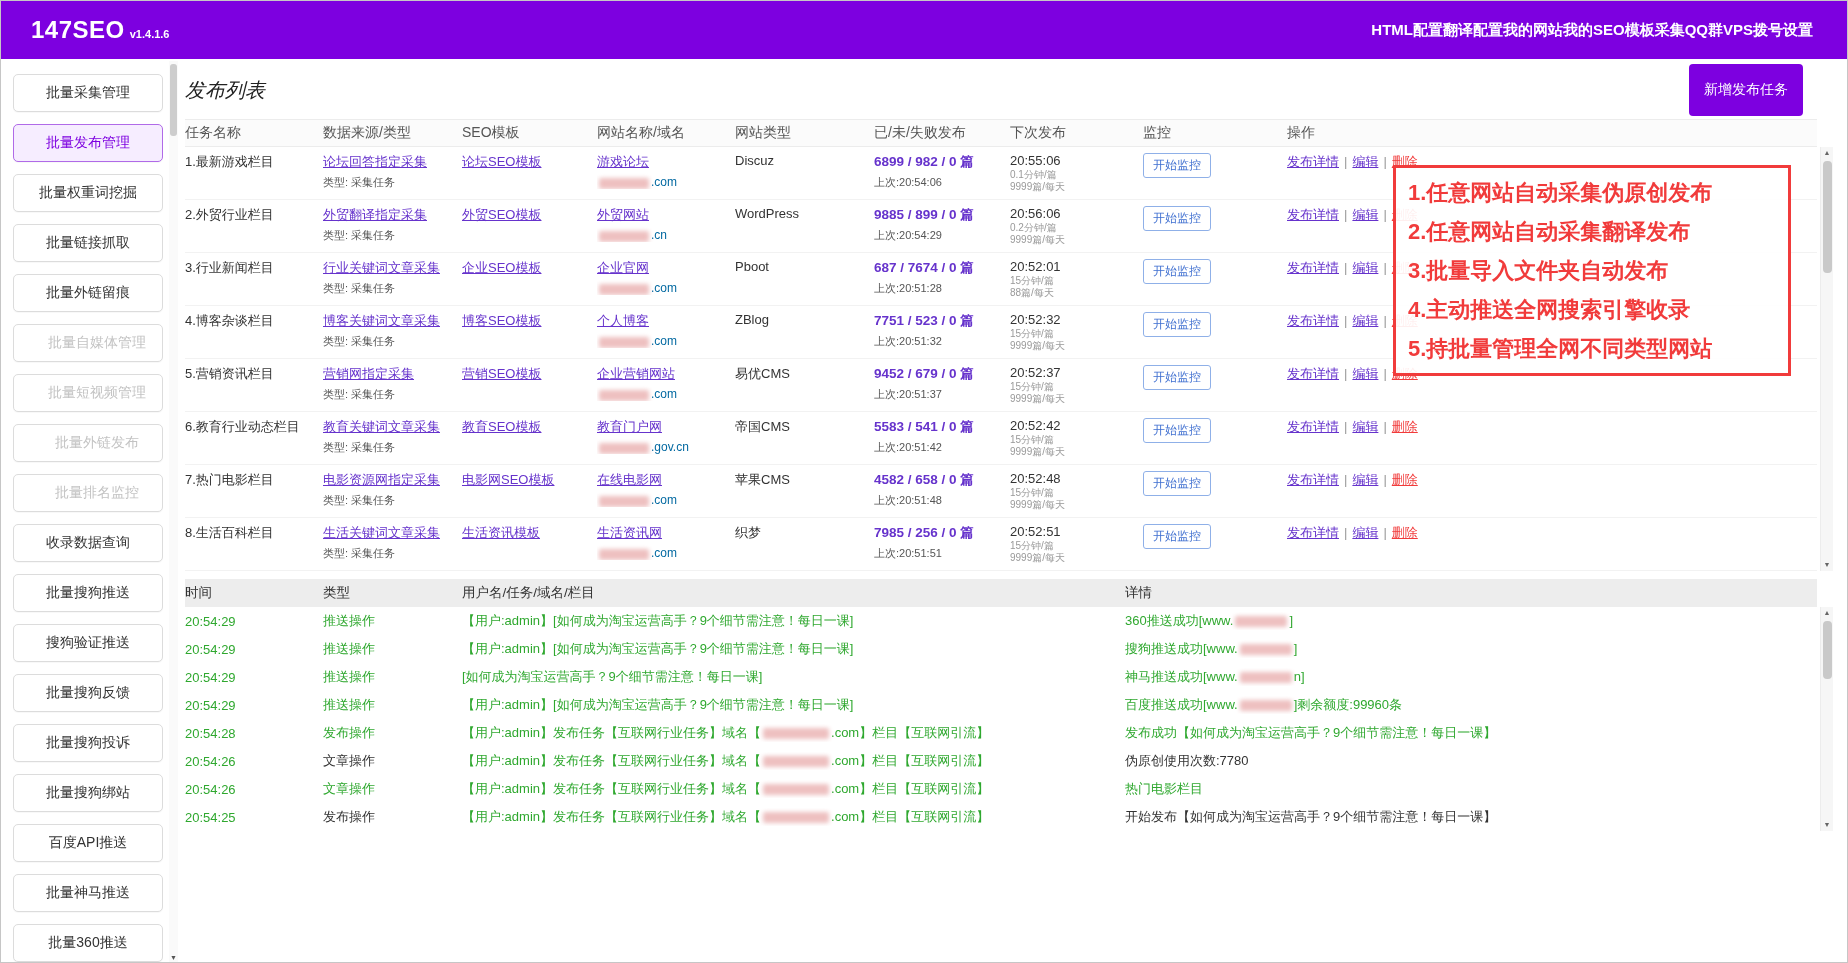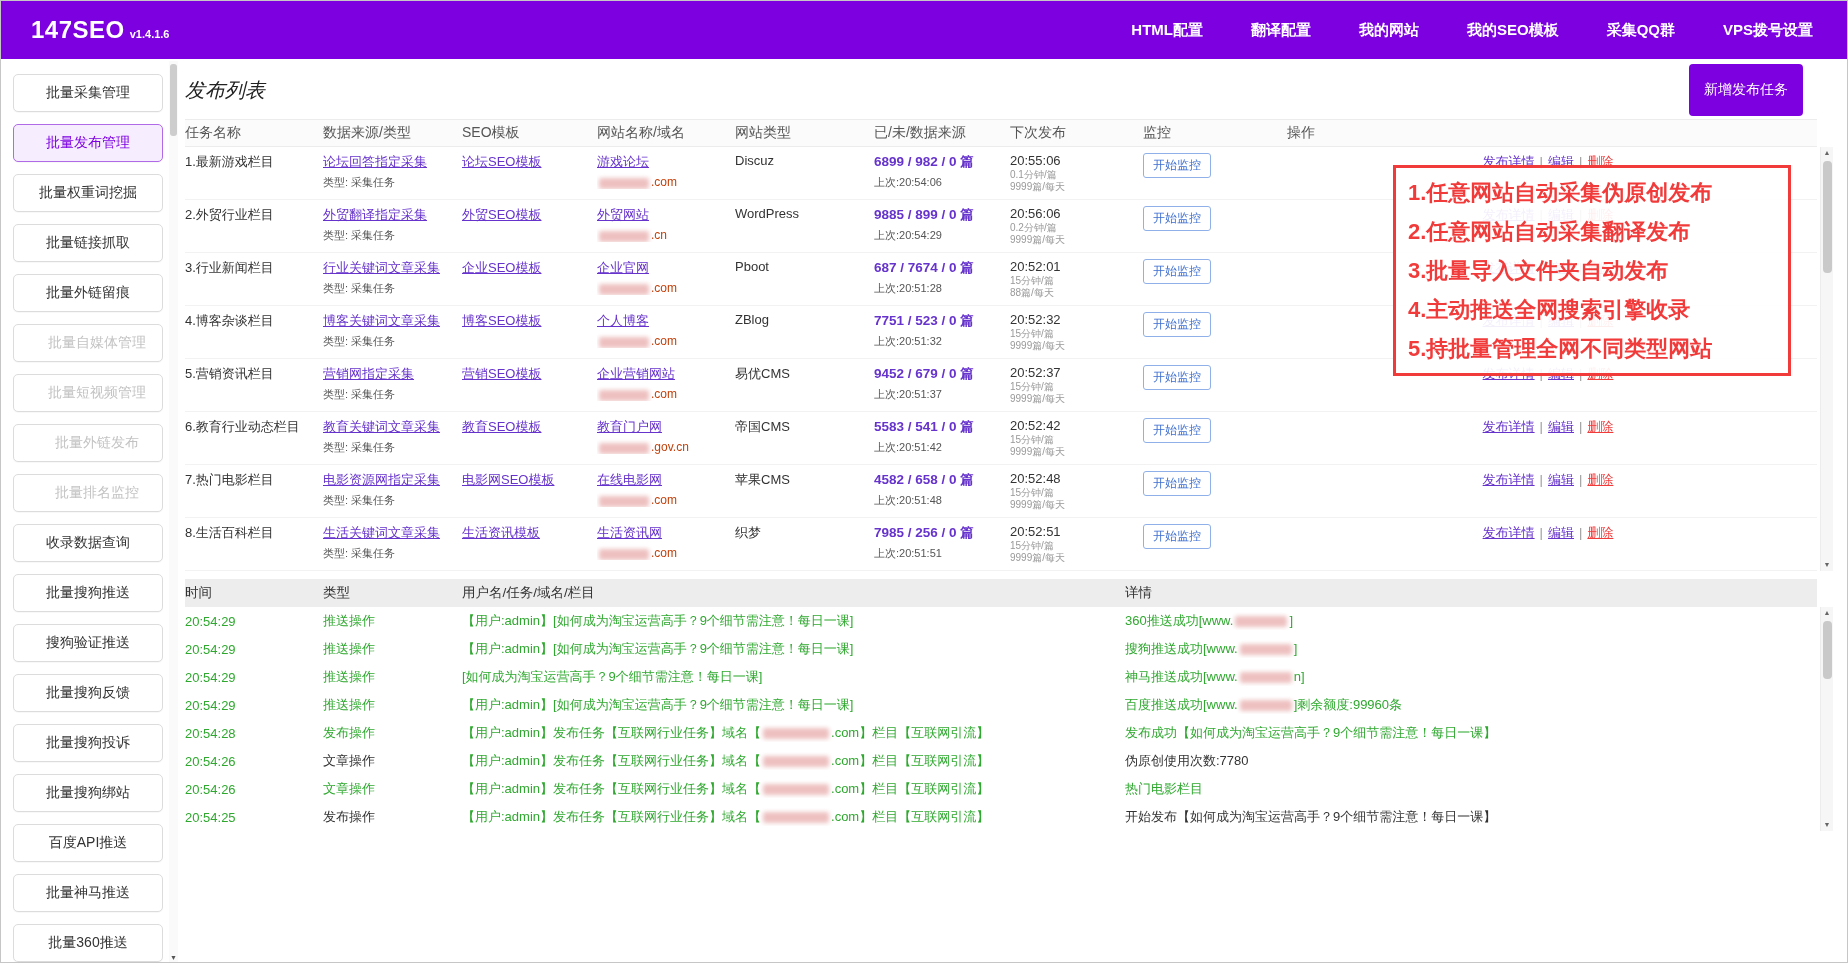--- a/index.html
+++ b/index.html
@@ -5,21 +5,21 @@
   * { box-sizing: border-box; margin: 0; padding: 0; }
   html,body { background:#fff; }
   body { font-family:"Liberation Sans","DejaVu Sans",sans-serif; }
   .app { position:relative; width:1848px; height:963px; border:1px solid #c6c6c6; background:#fff; overflow:hidden; display:flex; flex-direction:column; }
 
   
   .header { flex:0 0 58px; background:#7d00e0; display:flex; align-items:center; padding:0 34px 0 30px; color:#fff; }
   .logo-wrap { display:flex; align-items:baseline; }
   .logo { font-size:24px; font-weight:bold; letter-spacing:.5px; }
   .ver { font-size:11px; margin-left:5px; font-weight:bold; }
-  .nav { margin-left:auto; display:flex; gap:48px; }
+  .nav { margin-left:auto; display:flex; }
   .nav-item { color:#fff; font-size:15px; font-weight:bold; cursor:pointer; white-space:nowrap; }
 
   
   .body { flex:1; display:flex; min-height:0; }
 
   
   .sidebar { flex:0 0 178px; position:relative; padding:15px 0 0 12px; }
   .side-btn { display:block; width:150px; padding:9px 4px; margin-bottom:12px; border:1px solid #dcdcdc; border-radius:5px;
               background:#fff; font-size:14px; color:#333; text-align:center; cursor:pointer; font-family:inherit;
               box-shadow:0 1px 1px rgba(0,0,0,.03); white-space:nowrap; }
@@ -41,26 +41,26 @@
   .thead { height:28px; align-items:center; background:#fbfbfb; border-top:1px solid #ececec; border-bottom:1px solid #ececec; font-size:14px; color:#555; }
   .thead .c { white-space:nowrap; }
   .trow { height:53px; padding-top:6px; border-bottom:1px solid #f2f2f2; font-size:13px; color:#333; align-items:start; }
   .c { padding-right:8px; overflow:hidden; }
   .tlink { color:#6633cc; text-decoration:underline; cursor:pointer; font-size:13px; display:inline-block; }
   .sub { font-size:11px; color:#555; margin-top:4px; white-space:nowrap; }
   .tiny { font-size:10px; color:#999; margin-top:1px; line-height:11px; white-space:nowrap; }
   .stats { color:#6633cc; font-weight:bold; font-size:13.5px; white-space:nowrap; }
   .nexttime { font-size:13px; color:#333; }
   .monitor { border:1px solid #8fb0e8; color:#3f6fd0; background:#fff; font-size:12px; padding:3px 9px; border-radius:3px; cursor:pointer; font-family:inherit; white-space:nowrap; }
-  .actions { white-space:nowrap;text-align:center; }
+  .actions { white-space:nowrap; }
   .actions a { color:#6633cc; text-decoration:underline; cursor:pointer; font-size:13px; }
   .actions a.red { color:#f13b3b; }
   .sep { color:#999; margin:0 5px; }
   .blur { display:inline-block; height:11px; width:50px; border-radius:2px; background:#eec0c0; filter:blur(2px); vertical-align:middle; margin:0 2px; }
-  .suffix { color:#c2410c; font-size:12px; }
+  .suffix { color:#0369a1; font-size:12px; }
 
   
   .vscroll { position:absolute; width:13px; background:#f6f6f6; border-left:1px solid #ececec; }
   .vscroll .arrow { position:absolute; left:0; width:100%; text-align:center; font-size:7px; color:#666; height:12px; line-height:12px; }
   .vscroll .arrow.up { top:0; }
   .vscroll .arrow.down { bottom:0; }
   .vscroll .thumb { position:absolute; left:2px; width:9px; background:#c9c9c9; border-radius:4px; }
   .ttable .vscroll { right:0; top:28px; bottom:0; }
   .ttable .thumb { top:14px; height:112px; }
 
@@ -136,21 +136,21 @@
         <button class="new-task">新增发布任务</button>
       </div>
 
       <div class="ttable">
         <div class="tgrid thead" id="thead">
             <div class="c">任务名称</div>
             <div class="c">数据来源/类型</div>
             <div class="c">SEO模板</div>
             <div class="c">网站名称/域名</div>
             <div class="c">网站类型</div>
-            <div class="c">已/未/数据来源</div>
+            <div class="c">已/未/失败发布</div>
             <div class="c">下次发布</div>
             <div class="c">监控</div>
             <div class="c">操作</div>
           </div>
         <div id="tbody">
   <div class="tgrid trow">
     <div class="c">1.最新游戏栏目</div>
     <div class="c">
       <a class="tlink">论坛回答指定采集</a>
       <div class="sub">类型: 采集任务</div>

